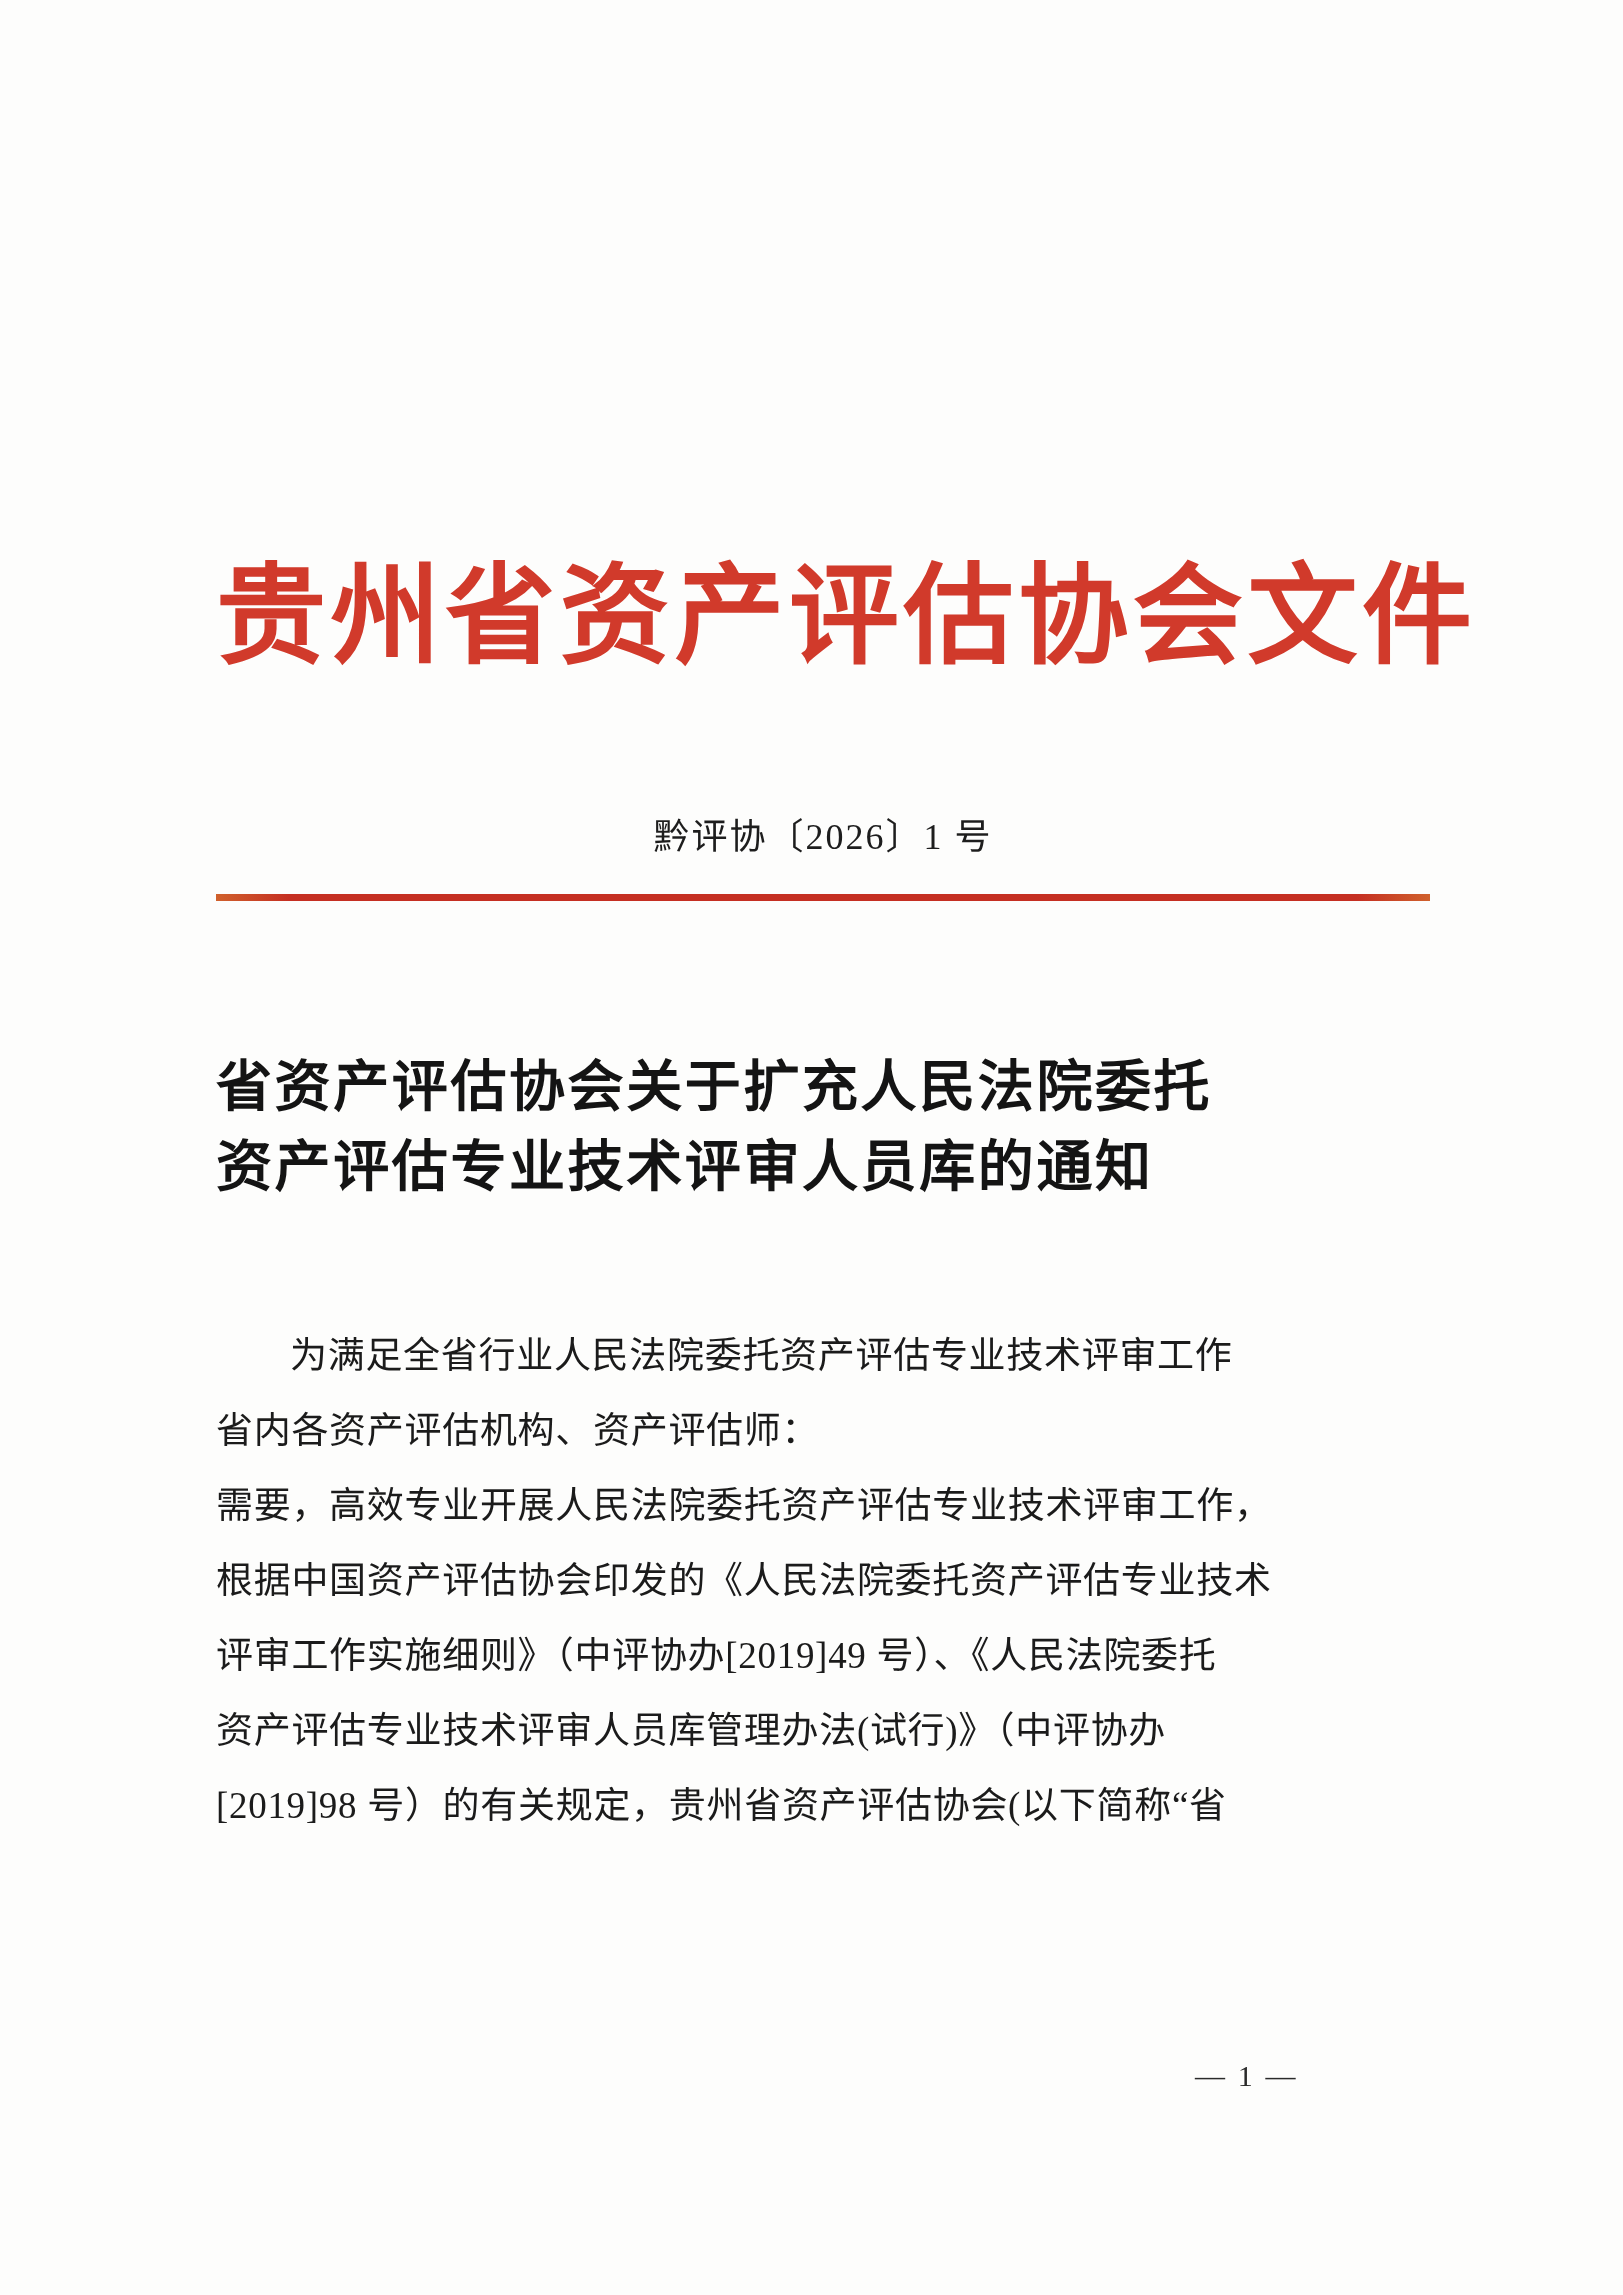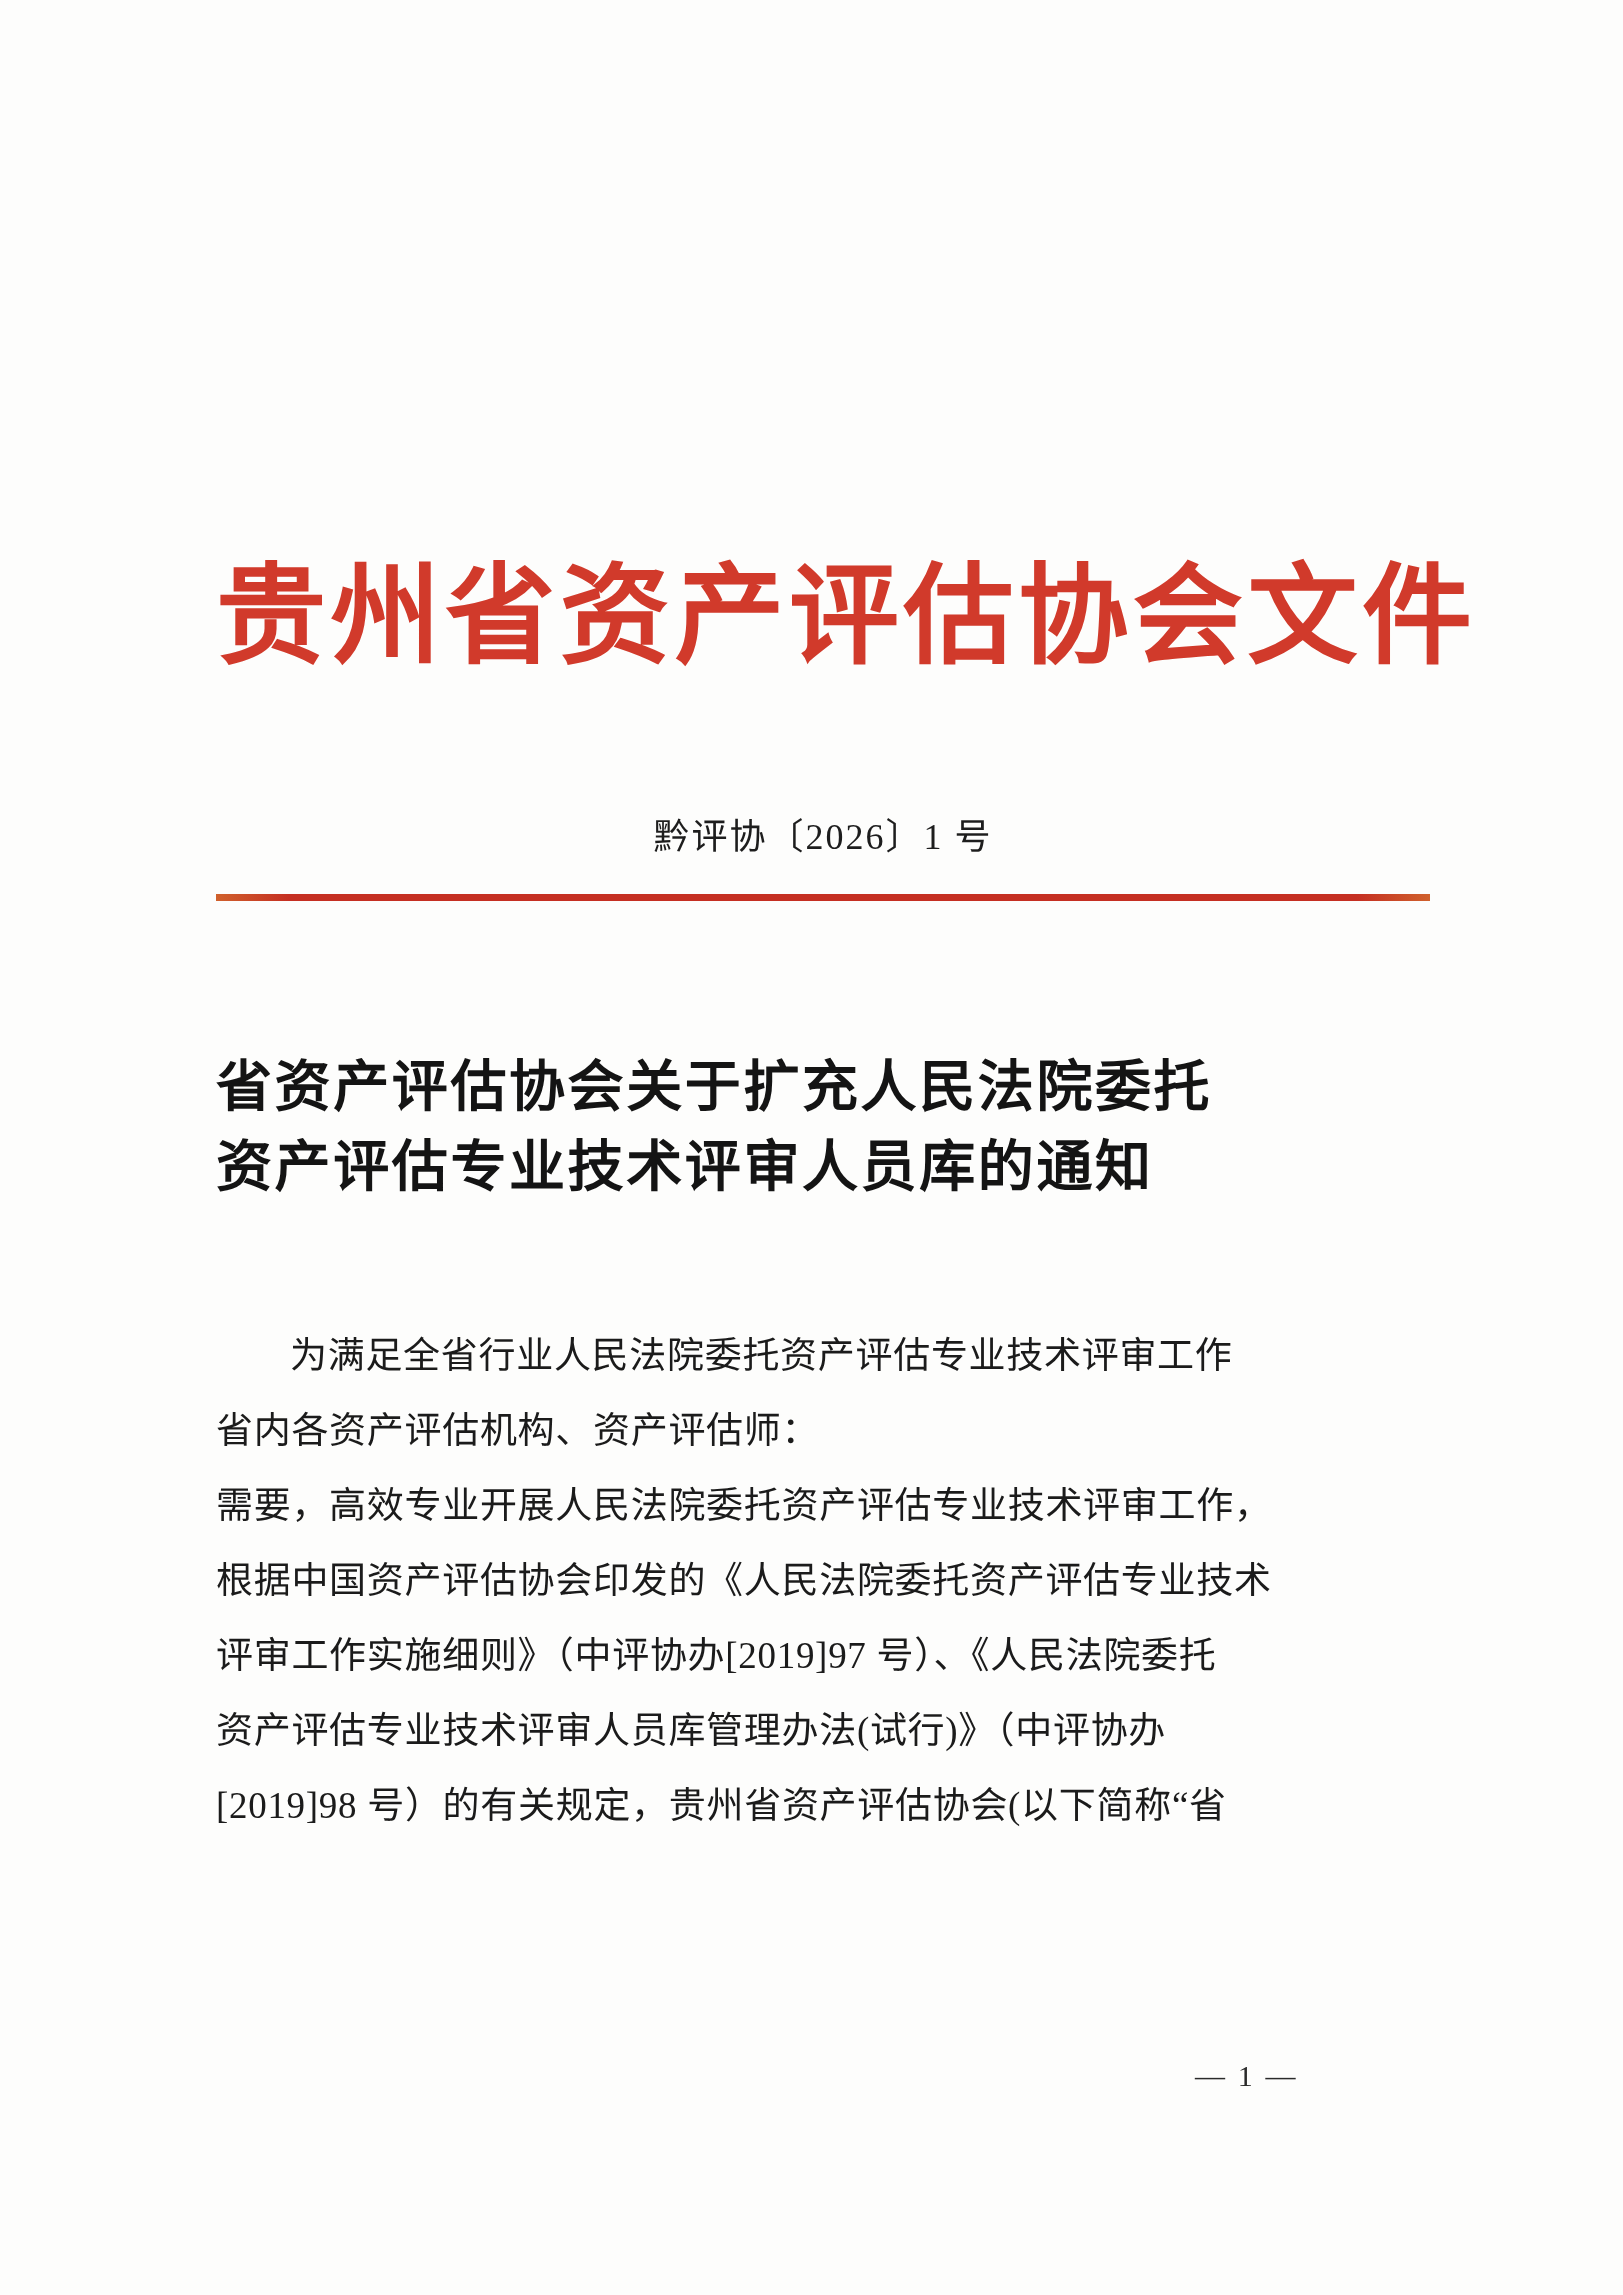--- a/index.html
+++ b/index.html
@@ -96,21 +96,21 @@
   <div class="content-col doc-title">
     <div class="t-line">省资产评估协会关于扩充人民法院委托</div>
     <div class="t-line">资产评估专业技术评审人员库的通知</div>
   </div>
 
   <div class="content-col body-text">
     <div class="b-line indent">为满足全省行业人民法院委托资产评估专业技术评审工作</div>
     <div class="b-line">省内各资产评估机构、资产评估师：</div>
     <div class="b-line">需要，高效专业开展人民法院委托资产评估专业技术评审工作，</div>
     <div class="b-line">根据中国资产评估协会印发的《人民法院委托资产评估专业技术</div>
-    <div class="b-line">评审工作实施细则》（中评协办[2019]97 号）、《人民法院委托</div>
+    <div class="b-line">评审工作实施细则》（中评协办[2019]49 号）、《人民法院委托</div>
     <div class="b-line">资产评估专业技术评审人员库管理办法(试行)》（中评协办</div>
     <div class="b-line">[2019]98 号）的有关规定，贵州省资产评估协会(以下简称“省</div>
   </div>
 
   <div class="page-number">— 1 —</div>
 
 </div>
 
 
 </body></html>

